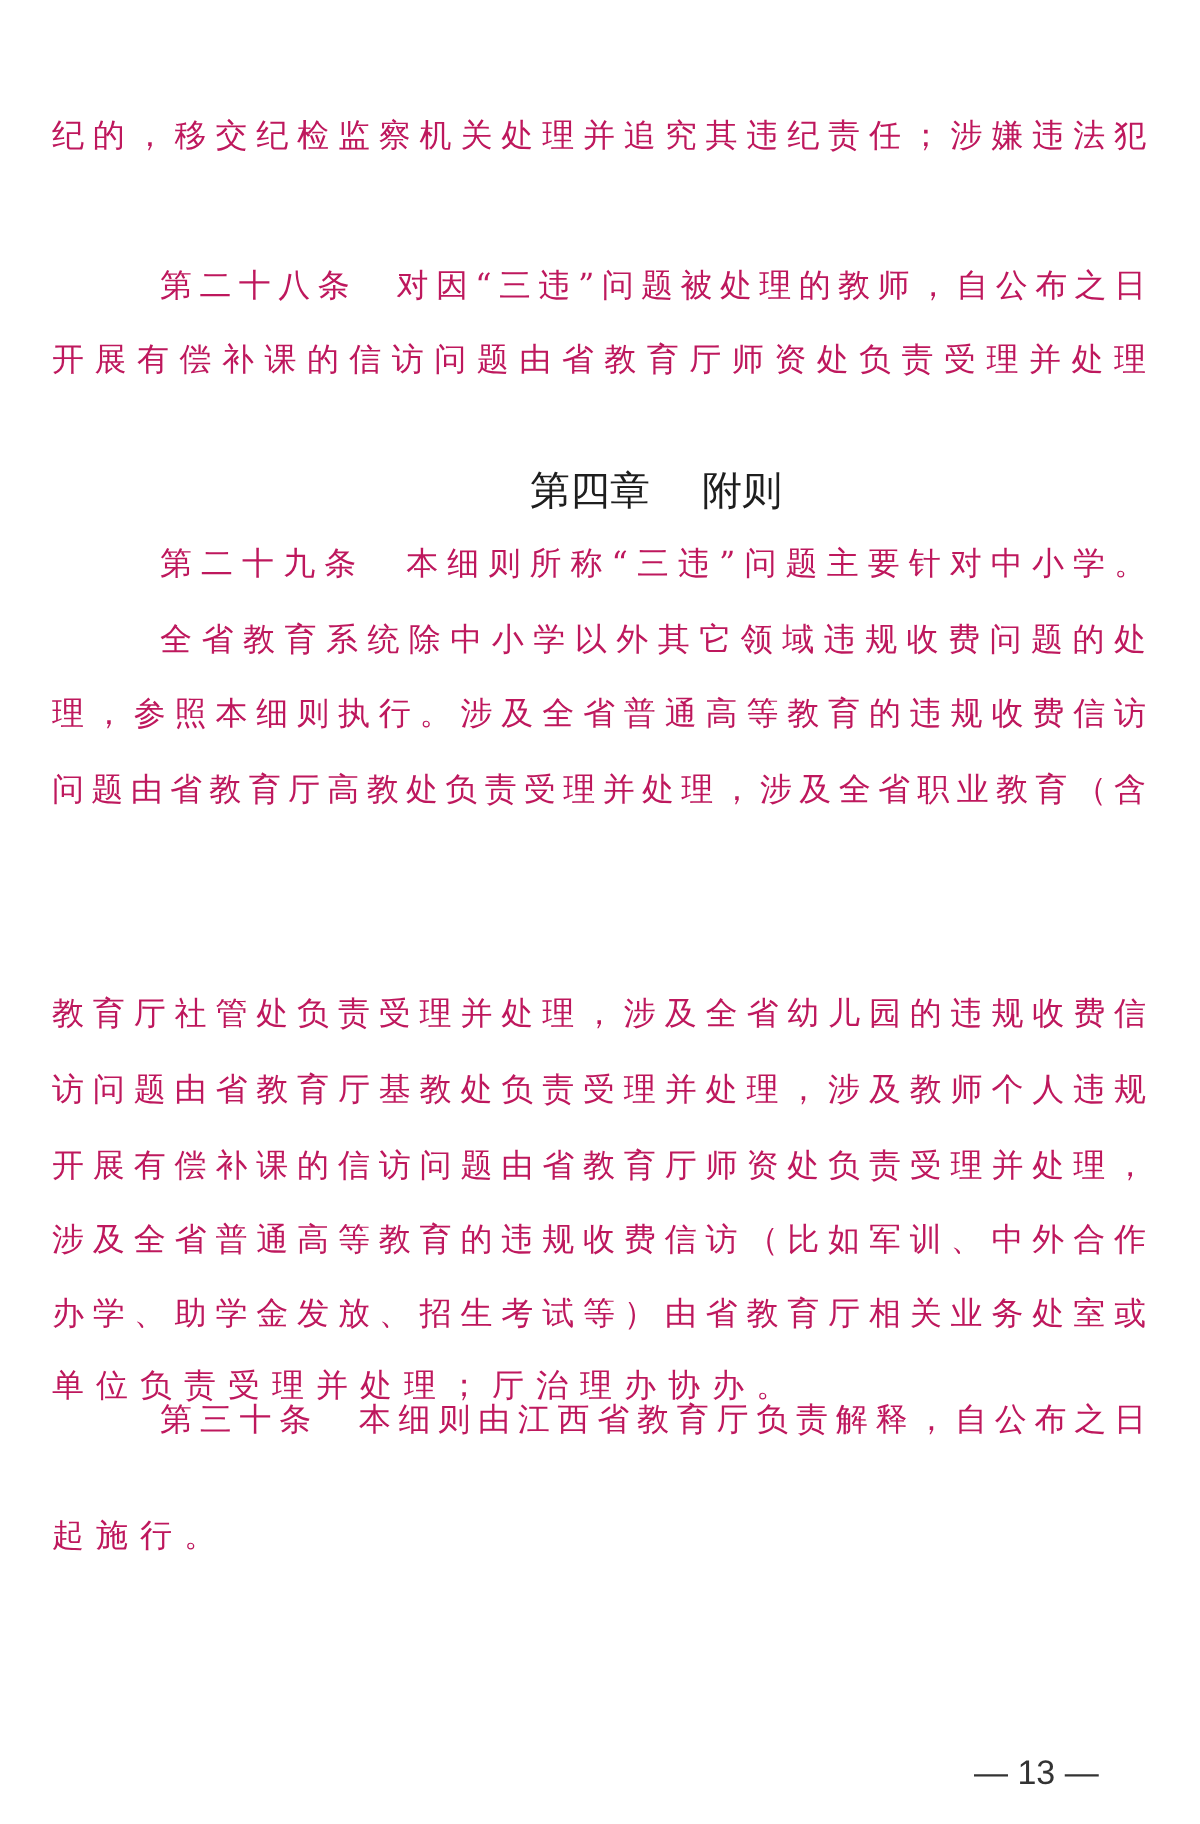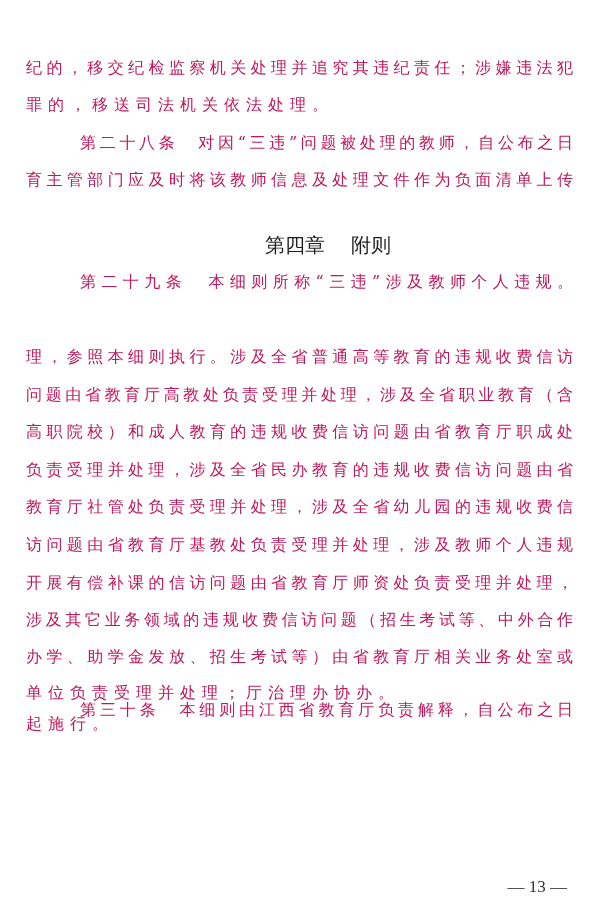--- a/index.html
+++ b/index.html
@@ -15,45 +15,43 @@
   }
   .line.indent { left: 80px; width: 493px; }
   .line.last { text-align-last: left; letter-spacing: 6px; }
   .heading {
     position: absolute; left: 0; width: 600px; text-align: center; height: 30px; line-height: 30px;
     font-family: "DejaVu Sans", "Liberation Sans", sans-serif; font-size: 20px; font-weight: normal; color: #1e1e1e; padding-left: 28px;
   }
   .heading span { display: inline-block; }
   .heading .gap { width: 26px; }
   .page-num {
-    position: absolute; left: 487px; top: 877px; width: 80px; text-align: right;
-    font-family: Liberation Serif, serif; font-size: 17px; color: #333333;
+    position: absolute; left: 487px; top: 877px; width: 80px; text-align: left;
+    font-family: Liberation Sans, sans-serif; font-size: 17px; color: #333333;
   }
 </style>
 </head>
 <body>
 
 <div class="page">
   <div class="line" style="top:53px">纪的，移交纪检监察机关处理并追究其违纪责任；涉嫌违法犯</div>
-  <div class="line last" style="top:90px">罪的，移送司法机关依法处理。</div>
   <div class="line indent" style="top:128px">第二十八条　对因“三违”问题被处理的教师，自公布之日</div>
-  <div class="line" style="top:165px">育主管部门应及时将该教师信息及处理文件作为负面清单上传</div>
+  <div class="line" style="top:165px">开展有偿补课的信访问题由省教育厅师资处负责受理并处理</div>
 
   <div class="heading" style="top:230px">
     <span>第四章</span><span class="gap"></span><span>附则</span>
   </div>
 
-  <div class="line indent" style="top:267px">第二十九条　本细则所称“三违”涉及教师个人违规。</div>
+  <div class="line indent" style="top:267px">第二十九条　本细则所称“三违”问题主要针对中小学。</div>
+  <div class="line indent" style="top:305px">全省教育系统除中小学以外其它领域违规收费问题的处</div>
   <div class="line" style="top:342px">理，参照本细则执行。涉及全省普通高等教育的违规收费信访</div>
   <div class="line" style="top:380px">问题由省教育厅高教处负责受理并处理，涉及全省职业教育（含</div>
-  <div class="line" style="top:417px">高职院校）和成人教育的违规收费信访问题由省教育厅职成处</div>
-  <div class="line" style="top:455px">负责受理并处理，涉及全省民办教育的违规收费信访问题由省</div>
   <div class="line" style="top:492px">教育厅社管处负责受理并处理，涉及全省幼儿园的违规收费信</div>
   <div class="line" style="top:530px">访问题由省教育厅基教处负责受理并处理，涉及教师个人违规</div>
   <div class="line" style="top:568px">开展有偿补课的信访问题由省教育厅师资处负责受理并处理，</div>
-  <div class="line" style="top:605px">涉及其它业务领域的违规收费信访问题（招生考试等、中外合作</div>
+  <div class="line" style="top:605px">涉及全省普通高等教育的违规收费信访（比如军训、中外合作</div>
   <div class="line last" style="top:678px">单位负责受理并处理；厅治理办协办。</div>
   <div class="line" style="top:642px">办学、助学金发放、招生考试等）由省教育厅相关业务处室或</div>
   <div class="line indent" style="top:695px">第三十条　本细则由江西省教育厅负责解释，自公布之日</div>
-  <div class="line last" style="top:709px">起施行。</div>
+  <div class="line last" style="top:753px">起施行。</div>
 
   <div class="page-num">— 13 —</div>
 </div>
 
 </body></html>

